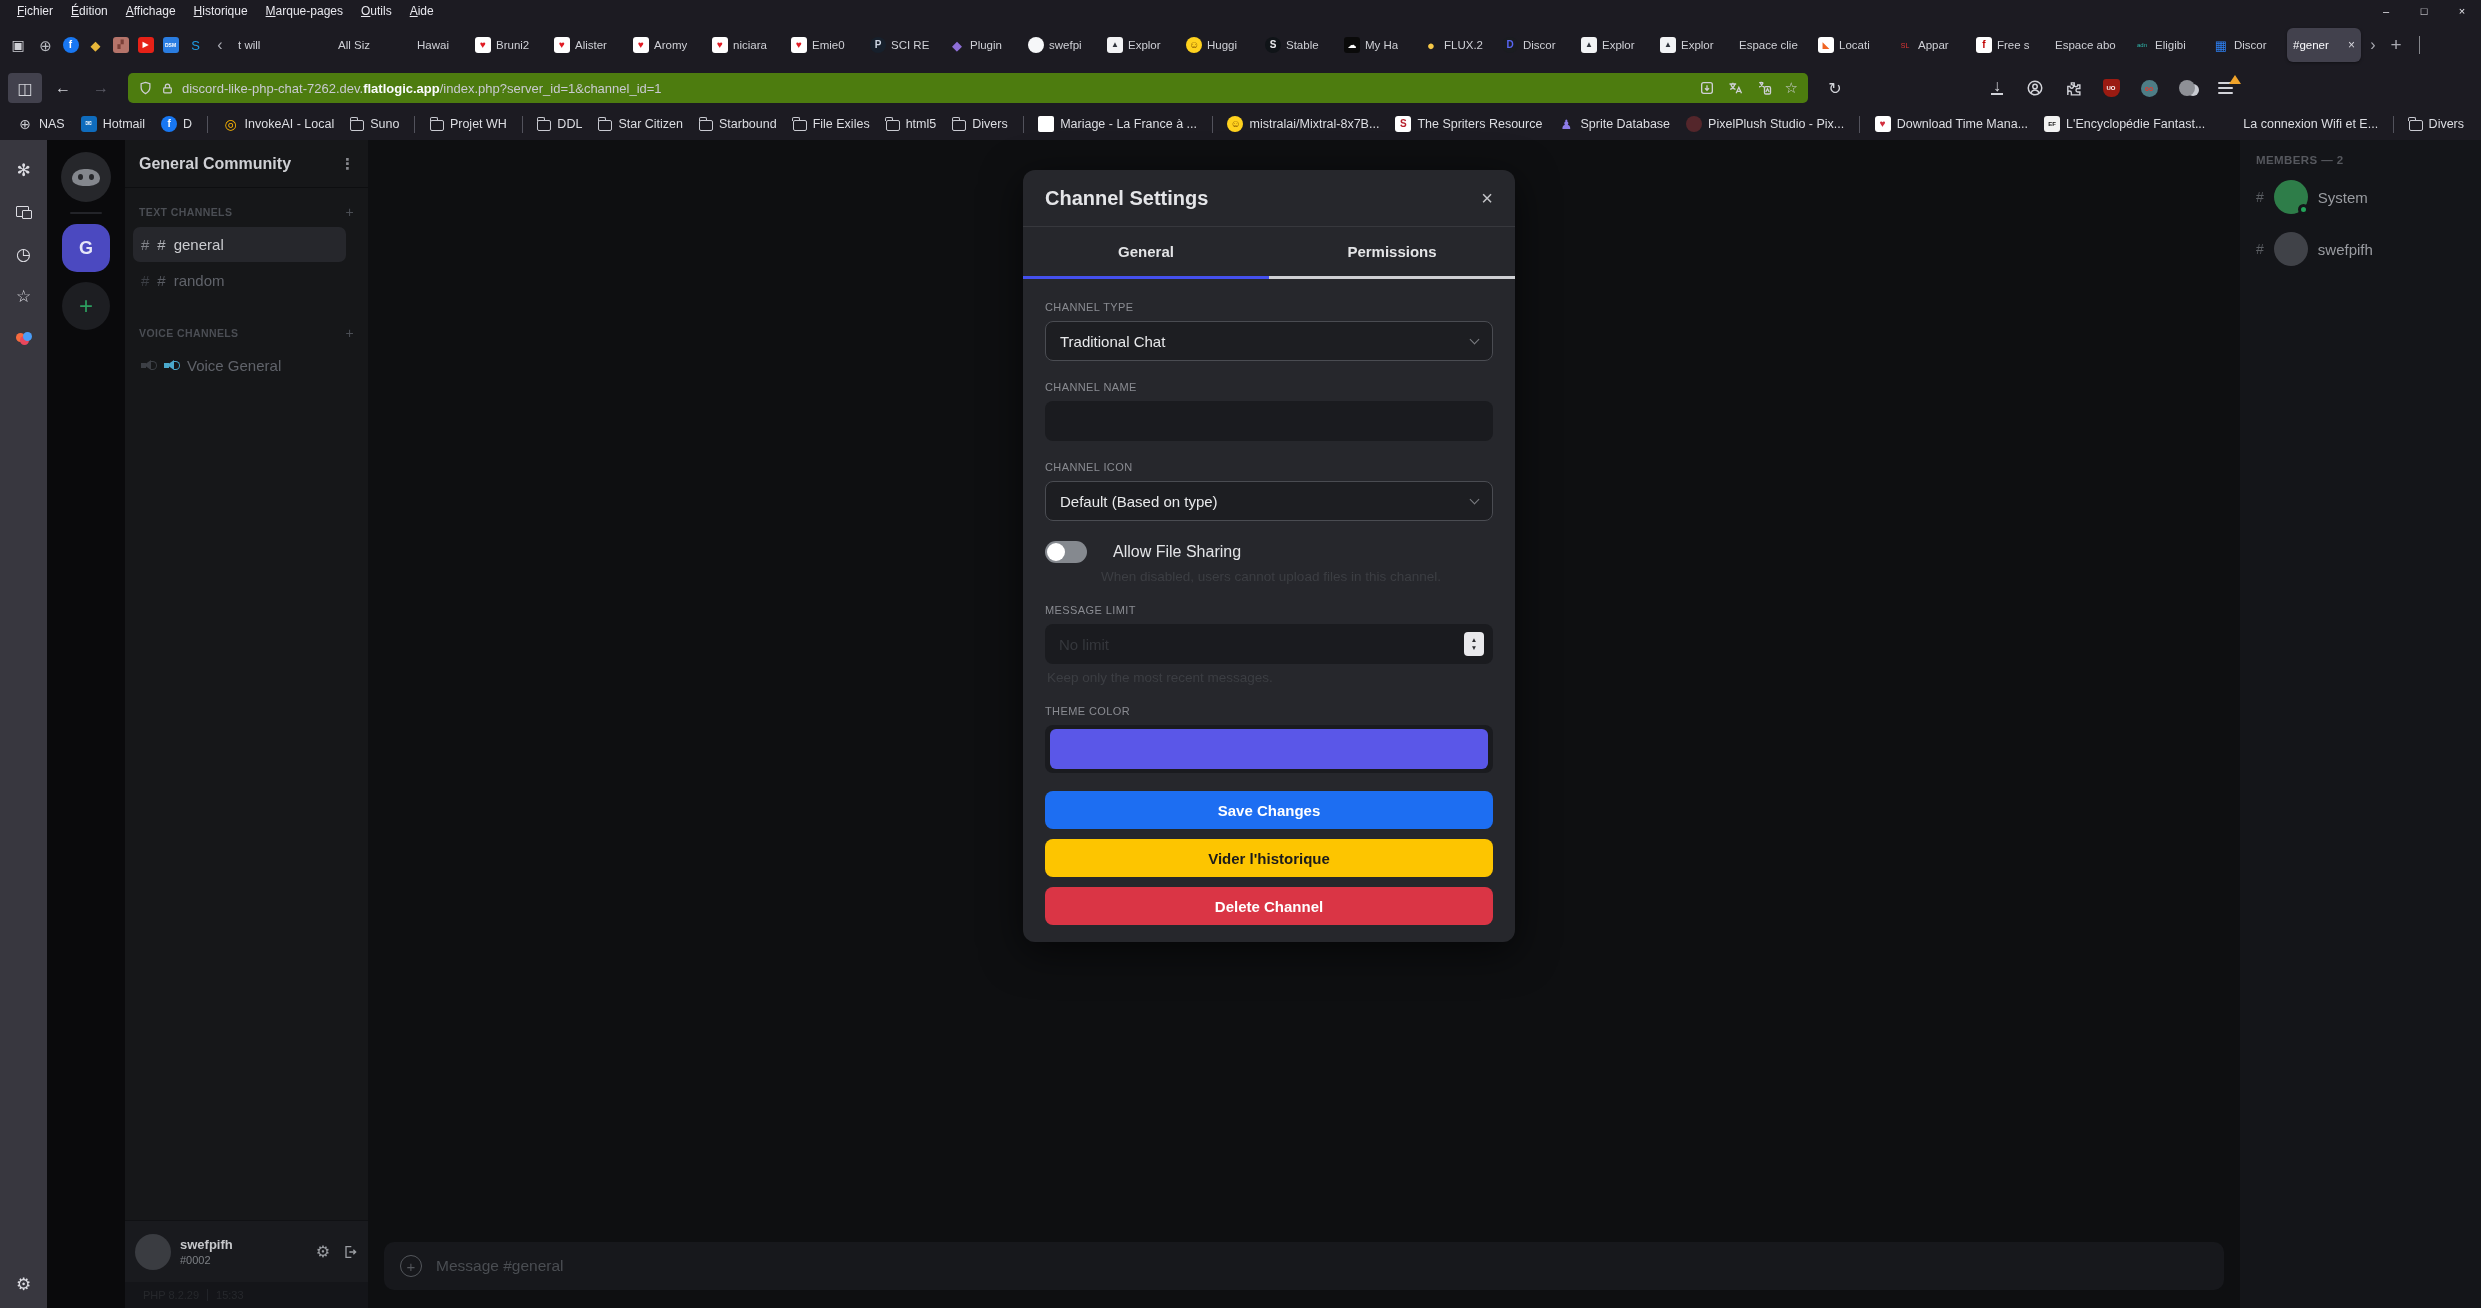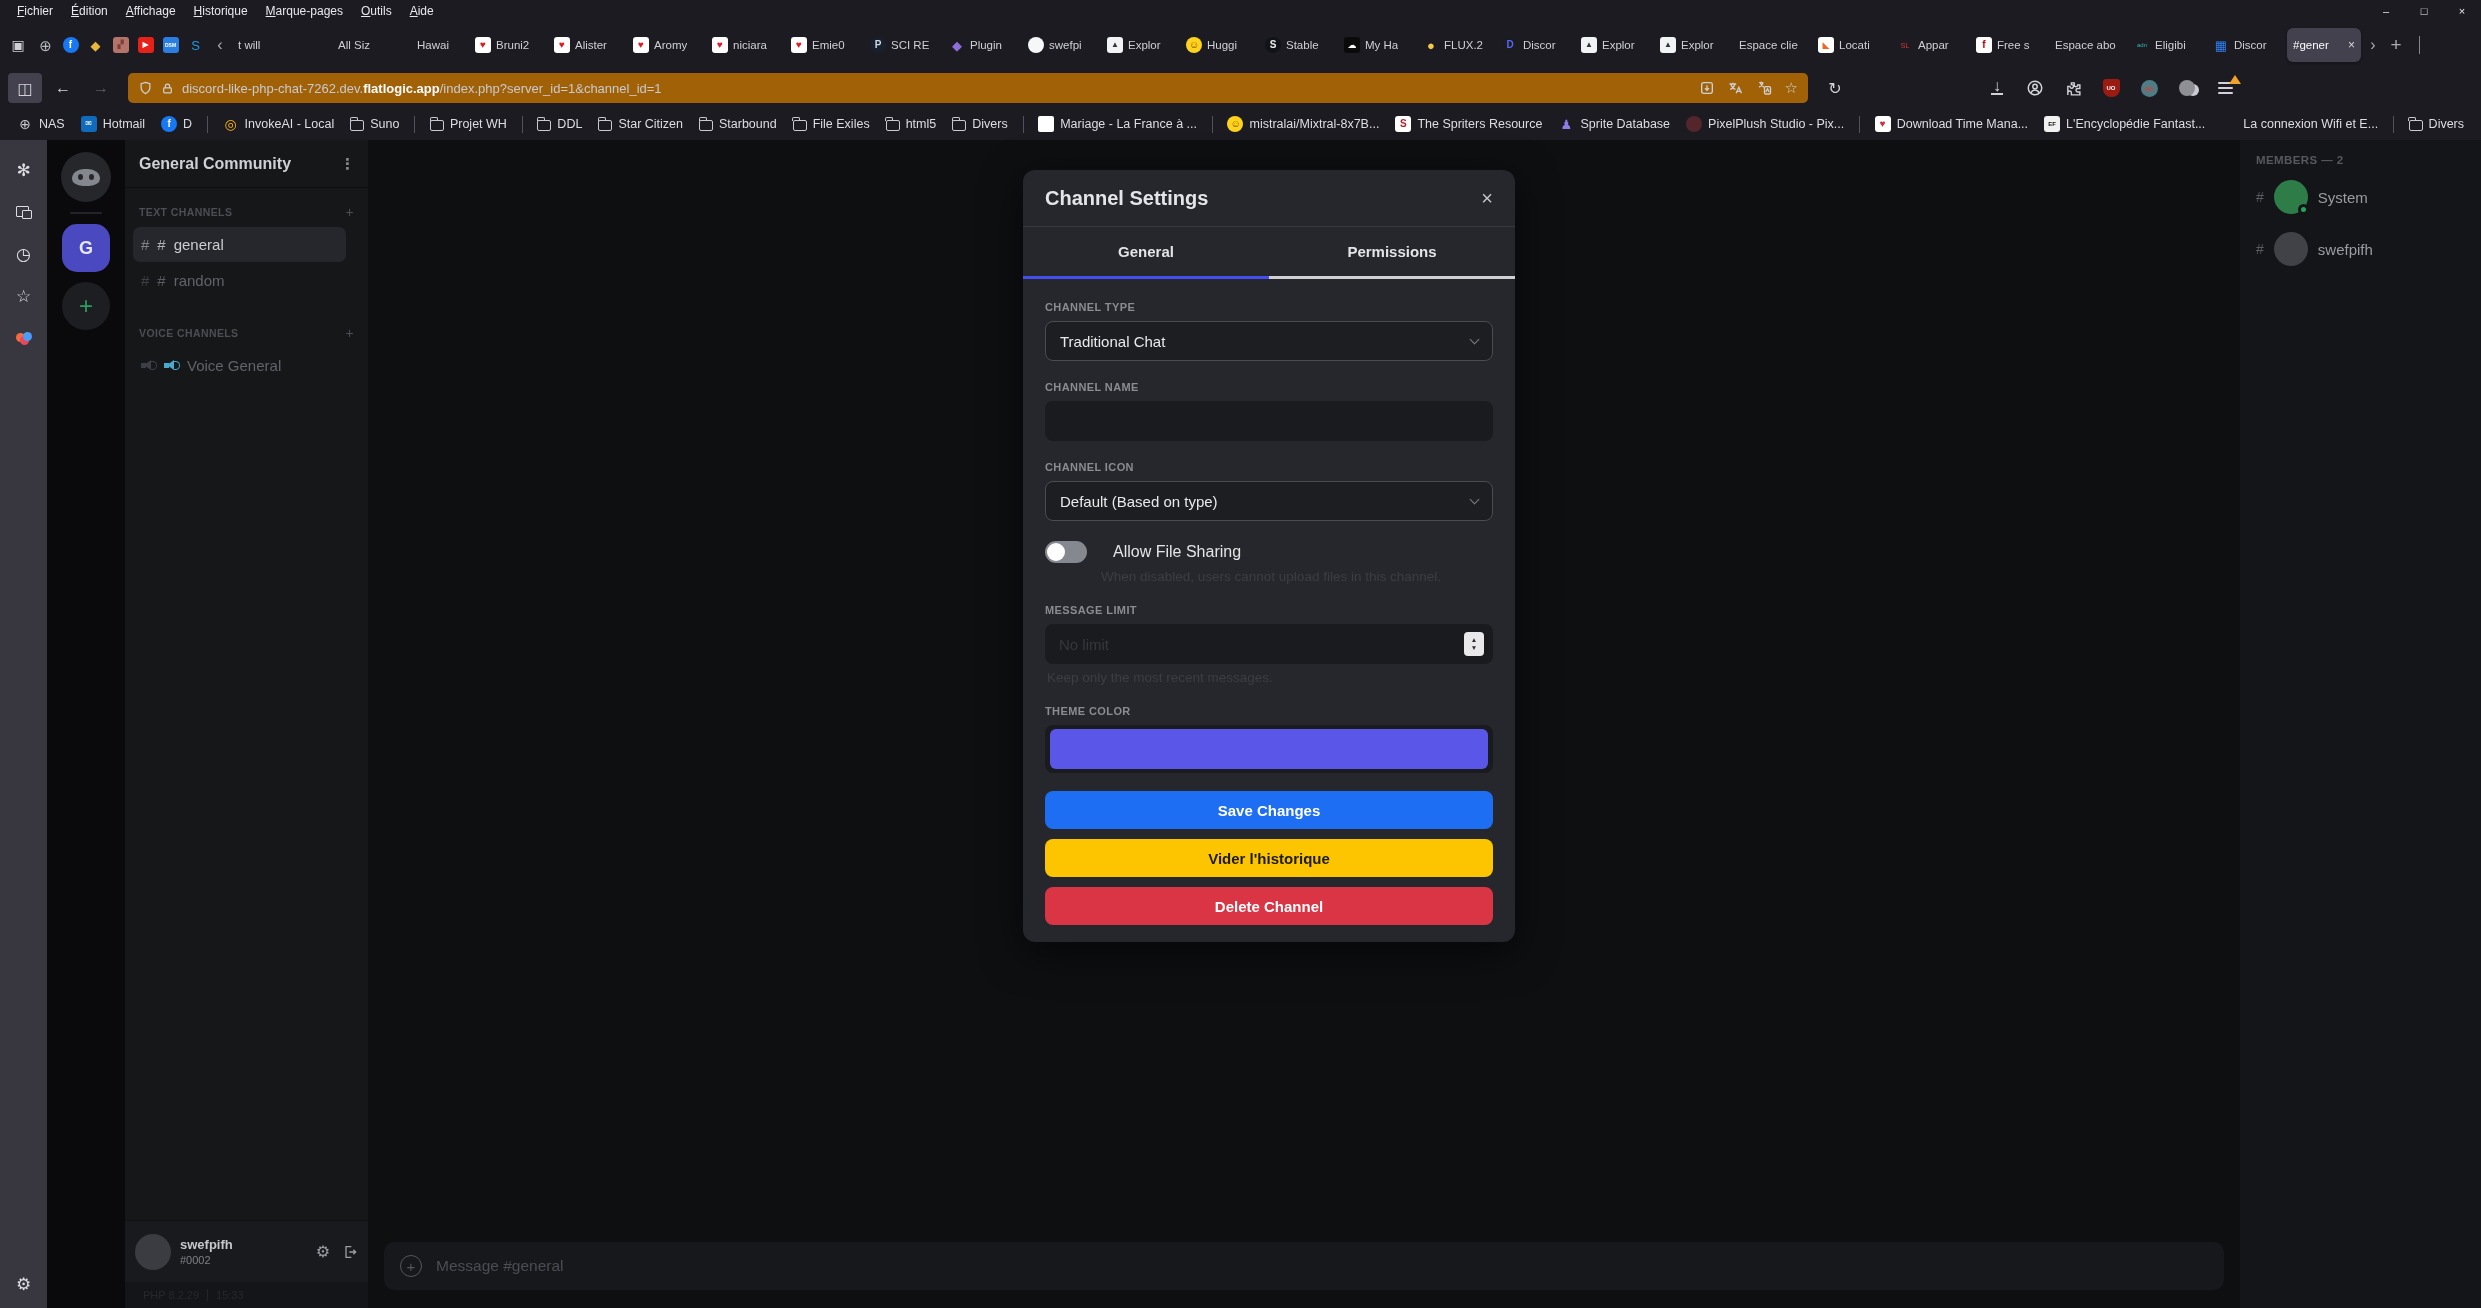--- a/index.html
+++ b/index.html
@@ -30,21 +30,21 @@
   .tab{width:79px;height:34px;display:flex;align-items:center;gap:5px;padding:0 6px;border-radius:6px;
        font-size:11.5px;color:#cfd0d6;white-space:nowrap;overflow:hidden;flex:none}
   .tab-label{overflow:hidden;text-overflow:clip;white-space:nowrap}
   .tab.active{background:#42414d;width:74px;color:#fbfbfe;box-shadow:0 1px 3px rgba(0,0,0,.4)}
   .tab .close-x{margin-left:auto;font-size:12px;color:#d8d8de}
   .chevron-btn{color:#a9aab2;font-size:16px;width:22px;text-align:center}
   .navbar{height:40px;display:flex;align-items:center;padding:0 8px;gap:4px}
   .nav-ico{width:34px;height:30px;border-radius:4px;display:flex;align-items:center;justify-content:center;color:#d2d3d9;font-size:16px}
   .nav-ico.hl{background:#42414d}
   .nav-ico.dim{color:#5b5b66}
-  .urlbar{flex:1;max-width:1680px;height:30px;background:#a16207;border-radius:5px;display:flex;align-items:center;padding:0 10px;gap:8px;margin:0 6px}
+  .urlbar{flex:1;max-width:1680px;height:30px;background:#4d7c0f;border-radius:5px;display:flex;align-items:center;padding:0 10px;gap:8px;margin:0 6px}
   .url-text{font-size:13px;color:#c9cad1;white-space:nowrap;overflow:hidden}
   .url-text b{color:#fbfbfe;font-weight:700}
   .url-right{margin-left:auto;display:flex;align-items:center;gap:12px;color:#cfd0d6}
   .burger{display:flex;flex-direction:column;gap:3px;position:relative}
   .burger i{width:15px;height:1.8px;background:#d2d3d9;border-radius:1px}
   .burger .tri{position:absolute;top:-7px;right:-8px;width:0;height:0;border-left:6px solid transparent;border-right:6px solid transparent;border-bottom:9px solid #f0a32a;background:none}
   .ushield{width:17px;height:18px;background:#9b1b12;border-radius:3px 3px 8px 8px;color:#fff;font-size:6px;font-weight:700;display:flex;align-items:center;justify-content:center}
   .goggles{width:17px;height:17px;border-radius:50%;background:#4e7d86;color:#e03b2f;font-size:7px;font-weight:700;display:flex;align-items:center;justify-content:center;letter-spacing:0}
   .blobext{width:16px;height:16px;border-radius:50%;background:#8e9096;box-shadow:6px 2px 0 -2px #c9cbd2}
   .bookmarksbar{height:32px;display:flex;align-items:center;padding:0 10px;font-size:12.5px;color:#dddee3;gap:2px}
@@ -125,21 +125,21 @@
   .modal{position:absolute;left:1023px;top:30px;width:492px;height:772px;background:#26272c;border-radius:12px;
          box-shadow:0 10px 40px rgba(0,0,0,.6);display:flex;flex-direction:column;overflow:hidden}
   .m-head{height:57px;padding:0 22px;display:flex;align-items:center;justify-content:space-between;border-bottom:1px solid #37383d}
   .m-title{font-size:20px;font-weight:700;color:#e4e5e8}
   .m-close{color:#c3c4c8;font-size:20px;line-height:1}
   .m-tabs{height:52px;display:flex}
   .m-tab{flex:1;display:flex;align-items:center;justify-content:center;font-size:15px;font-weight:600;color:#e3e4e6;border-bottom:3px solid transparent}
   .m-tab.active{border-bottom-color:#4450ee}
   .m-tab.idle{border-bottom-color:#cfd0d4}
   .m-body{padding:22px 22px 0;display:flex;flex-direction:column}
-  .m-label{font-size:11px;font-weight:700;letter-spacing:.4px;color:#8a8c92;margin-bottom:8px}
+  .m-label{font-size:11px;font-weight:400;letter-spacing:.4px;color:#8a8c92;margin-bottom:8px}
   .m-select{height:40px;border:1px solid #4a4c52;border-radius:8px;background:#1d1e22;display:flex;align-items:center;justify-content:space-between;padding:0 14px;color:#e8e9eb;font-size:15px;margin-bottom:20px}
   .m-select .cev{border-color:#7c7e83}
   .m-input{height:40px;border-radius:8px;background:#1a1b1f;border:none;margin-bottom:20px;color:#e8e9eb;font-size:15px;padding:0 14px}
   .toggle-row{display:flex;align-items:center;gap:26px;margin-bottom:6px}
   .toggle{width:42px;height:22px;border-radius:12px;background:#85898f;position:relative;flex:none}
   .toggle .knob{position:absolute;left:2px;top:2px;width:18px;height:18px;border-radius:50%;background:#fff}
   .toggle-label{font-size:16px;color:#e3e4e7}
   .m-help{font-size:13.5px;color:#3c3e43;margin:0 0 20px 56px}
   .num-wrap{position:relative;margin-bottom:6px}
   .num-input{width:100%;height:40px;border-radius:8px;background:#1a1b1f;border:none;color:#e8e9eb;font-size:15px;padding:0 44px 0 14px}

